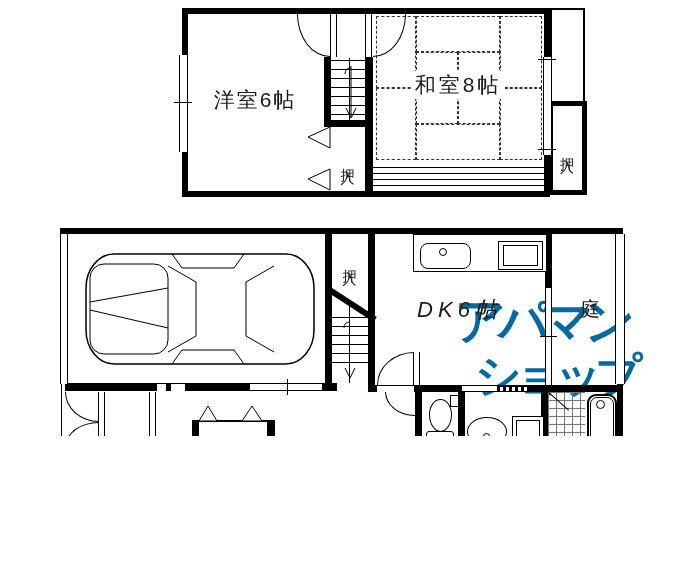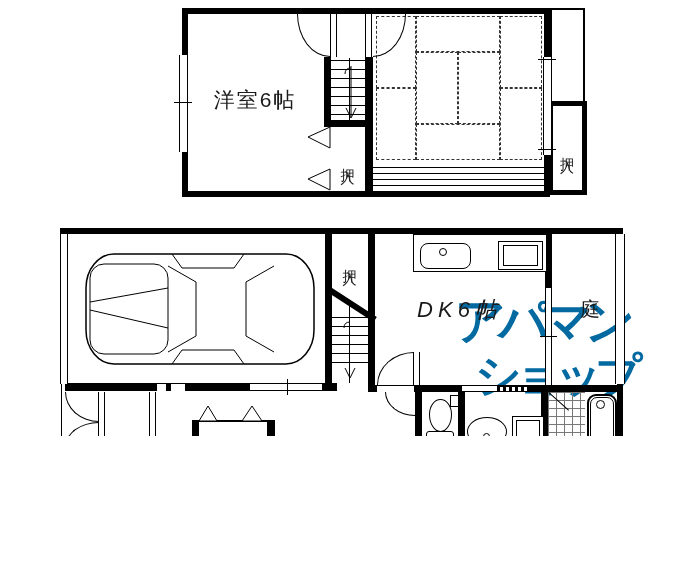--- a/index.html
+++ b/index.html
@@ -75,20 +75,23 @@
 
   <div class="mat" style="left:376px;top:16px;width:40px;height:72px;"></div>
   <div class="mat" style="left:376px;top:88px;width:40px;height:72px;"></div>
   <div class="mat" style="left:416px;top:16px;width:84px;height:36px;"></div>
   <div class="mat" style="left:416px;top:52px;width:42px;height:72px;"></div>
   <div class="mat" style="left:458px;top:52px;width:42px;height:72px;"></div>
   <div class="mat" style="left:416px;top:124px;width:84px;height:36px;"></div>
   <div class="mat" style="left:500px;top:16px;width:42px;height:72px;"></div>
   <div class="mat" style="left:500px;top:88px;width:42px;height:72px;"></div>
 
+  <div class="lbl" style="left:372px;top:62px;width:172px;height:46px;font-size:21px;">
+    <span style="background:#fff;padding:0 4px;letter-spacing:3px;">和室8帖</span>
+  </div>
 
   <div class="veranda" style="left:372px;top:162px;width:172px;height:29px;"></div>
 
   <div class="dbl" style="left:543px;top:57px;width:9px;height:98px;"></div>
   <div class="tick" style="left:538px;top:59px;width:18px;height:1px;"></div>
   <div class="tick" style="left:538px;top:149px;width:18px;height:1px;"></div>
 
   <div class="wm" style="left:455px;top:288px;font-size:50px;letter-spacing:-8px;">アパマン</div>
   <div class="wm" style="left:475px;top:345px;font-size:46px;letter-spacing:-7px;">ショップ</div>
 

